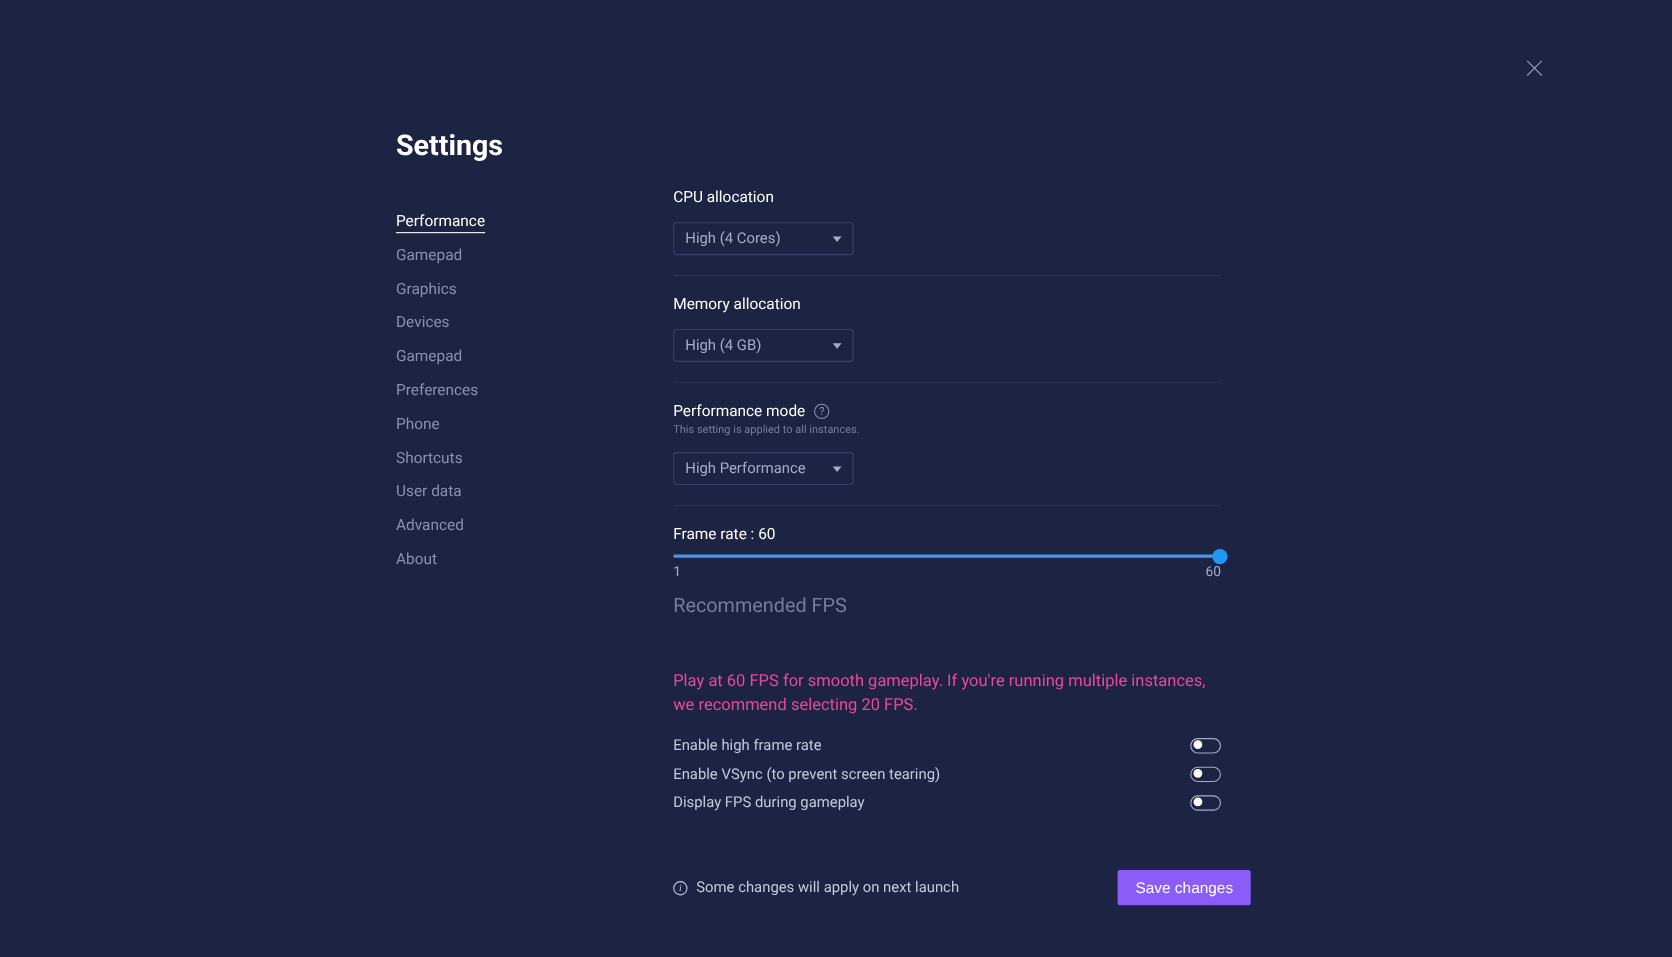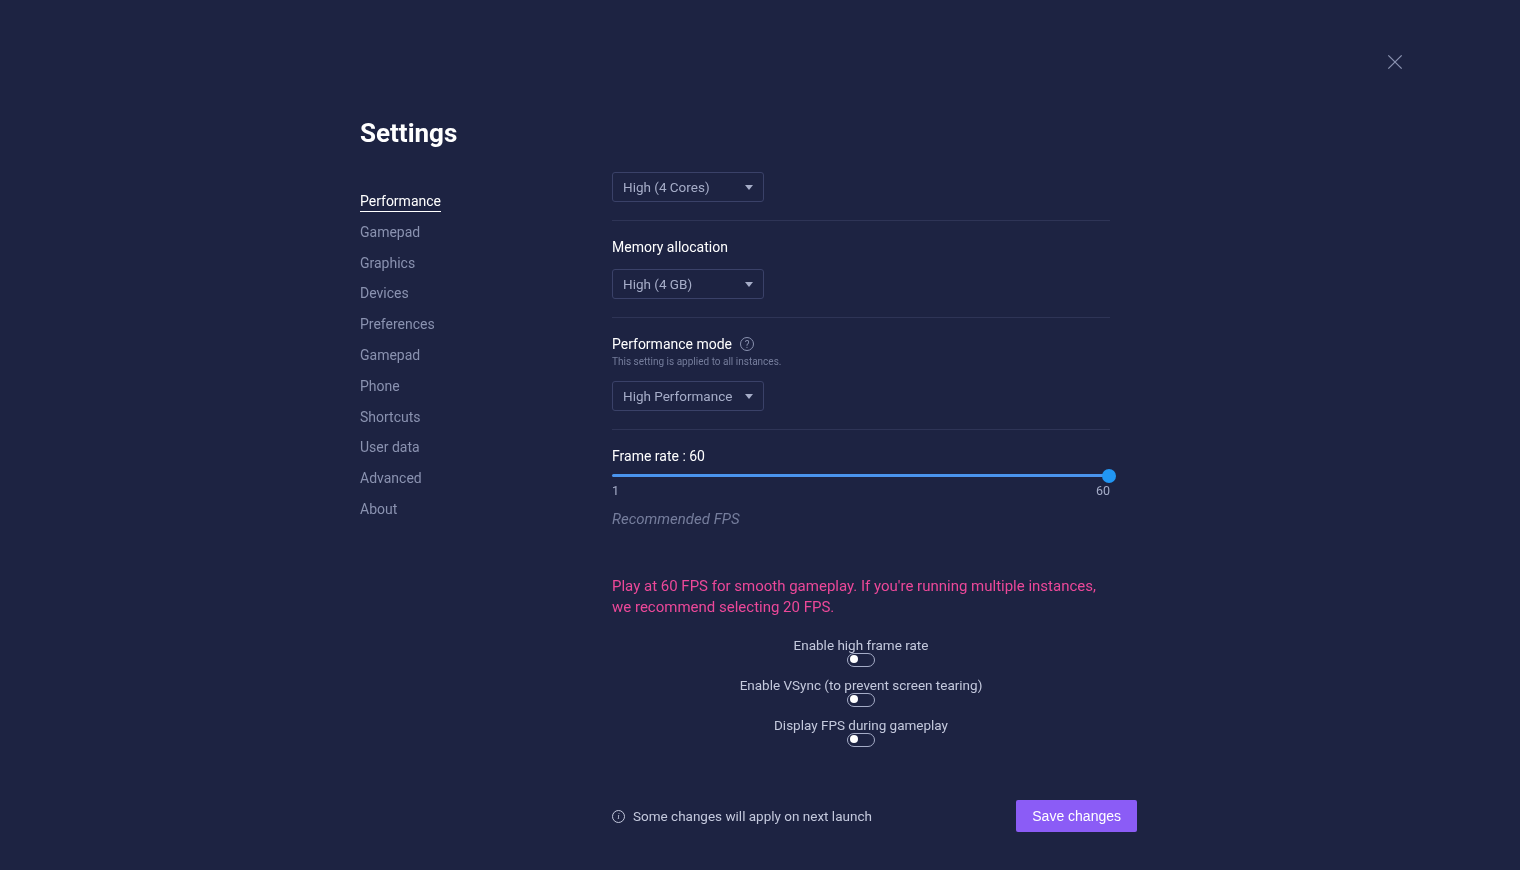--- a/index.html
+++ b/index.html
@@ -94,21 +94,21 @@
       border: 1px solid #8a92b0;
       border-radius: 50%;
       display: inline-flex;
       align-items: center;
       justify-content: center;
       font-size: 10px;
       color: #8a92b0;
       cursor: pointer;
     }
     .dropdown {
-      width: 152px;
+      width: 164px;
       height: 30px;
       background: transparent;
       border: 1px solid #3a4168;
       border-radius: 3px;
       display: flex;
       align-items: center;
       justify-content: space-between;
       padding: 14px 10px;
       cursor: pointer;
       color: #a6adc8;
@@ -148,38 +148,36 @@
     }
     .slider-minmax {
       display: flex;
       justify-content: space-between;
       font-size: 12.5px;
       color: #a6adc8;
       margin-top: 6px;
       margin-bottom: 12px;
     }
     .rec-title {
-      font-size: 15px;
+      font-size: 18px;
       color: #757d9c;
       margin-bottom: 4px;
-      font-style: italic;
     }
     .rec-body {
       font-size: 15px;
       color: #ec4899;
       line-height: 1.4;
       margin-bottom: 14px;
       margin-top: 48px;
     }
     .toggle-row {
       display: flex;
       justify-content: space-between;
       align-items: center;
       padding: 5px 0;
-      flex-direction: column;
     }
     .toggle-label {
       font-size: 13.5px;
       color: #c4c9dd;
     }
     .toggle {
       width: 28px;
       height: 14px;
       border: 1.5px solid #a6adc8;
       border-radius: 8px;
@@ -245,33 +243,34 @@
 </div>
 
 <div class="container">
   <div class="sidebar">
     <h1 class="page-title">Settings</h1>
     <ul class="nav-list">
       <li class="nav-item active"><span>Performance</span></li>
       <li class="nav-item"><span>Gamepad</span></li>
       <li class="nav-item"><span>Graphics</span></li>
       <li class="nav-item"><span>Devices</span></li>
+      <li class="nav-item"><span>Gamepad</span></li>
       <li class="nav-item"><span>Preferences</span></li>
-      <li class="nav-item"><span>Gamepad</span></li>
       <li class="nav-item"><span>Phone</span></li>
       <li class="nav-item"><span>Shortcuts</span></li>
       <li class="nav-item"><span>User data</span></li>
       <li class="nav-item"><span>Advanced</span></li>
       <li class="nav-item"><span>About</span></li>
     </ul>
   </div>
 
   <div class="content">
 
     <div class="section">
+      <div class="section-label">CPU allocation</div>
       <div class="dropdown">
         <span>High (4 Cores)</span>
         <span class="caret"></span>
       </div>
     </div>
 
     <div class="section">
       <div class="section-label">Memory allocation</div>
       <div class="dropdown">
         <span>High (4 GB)</span>

